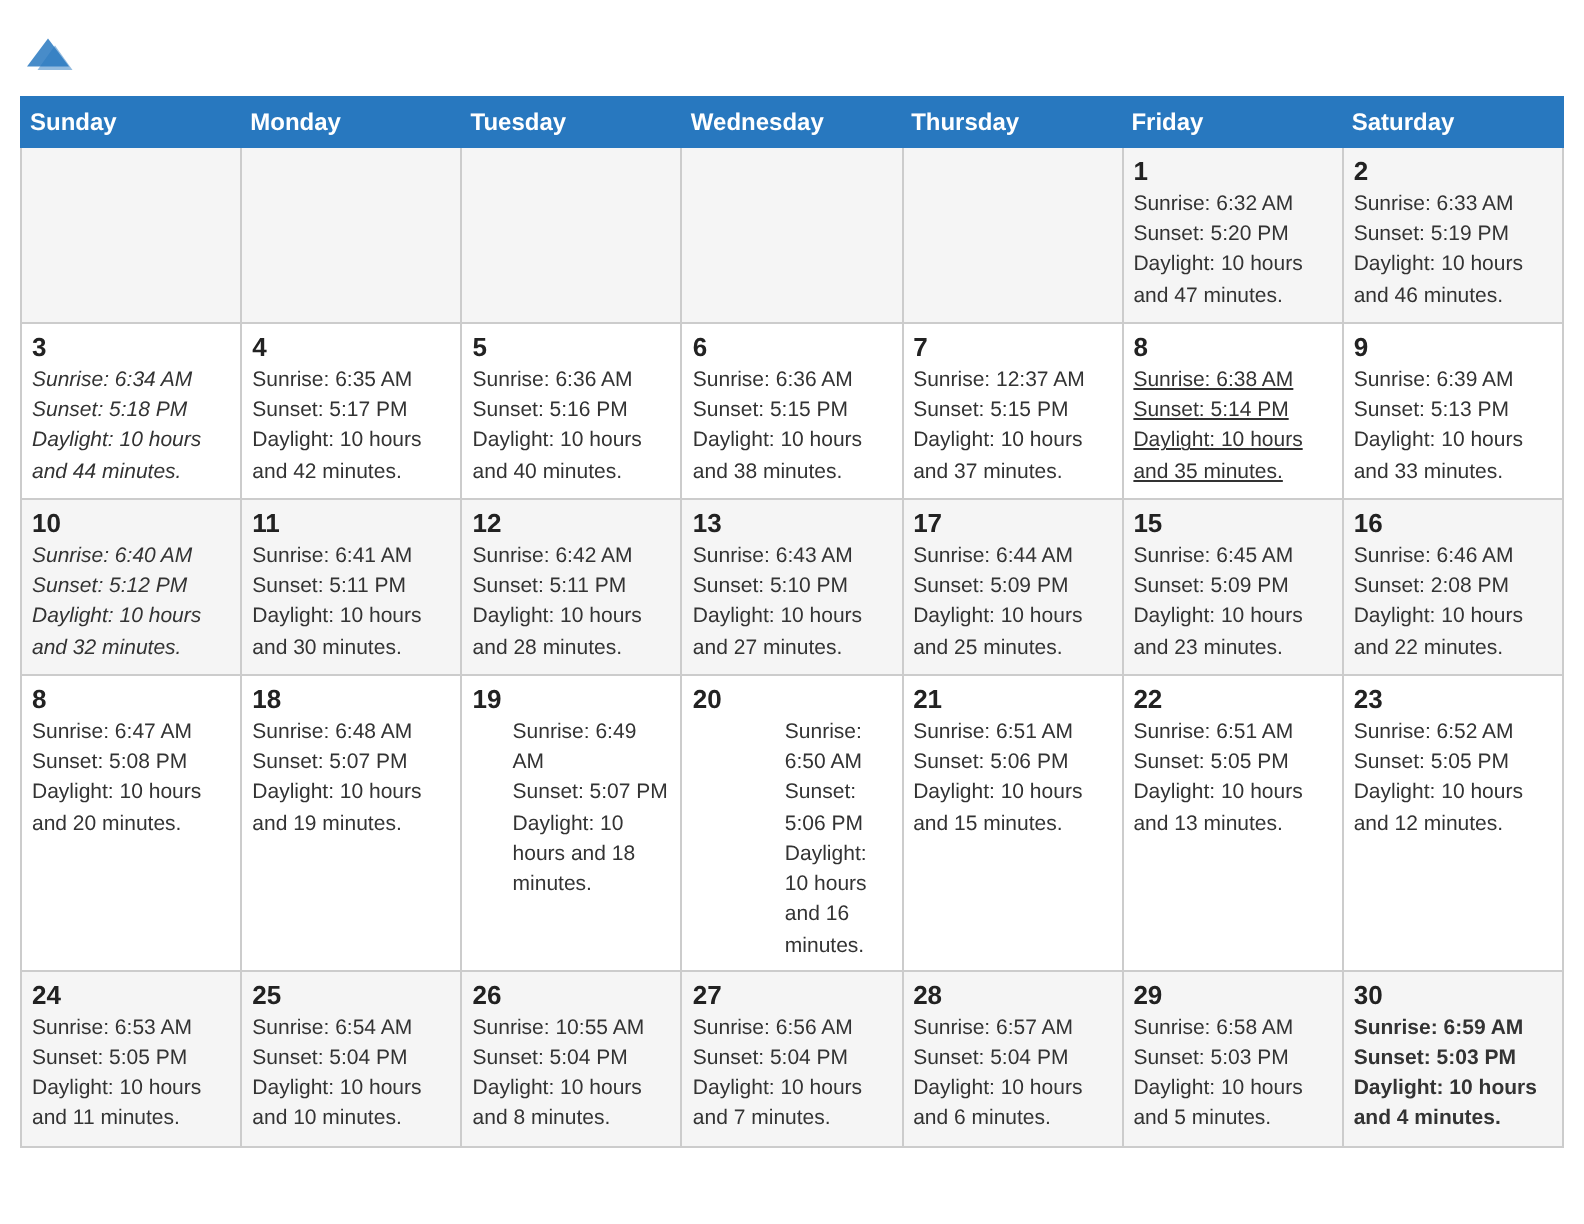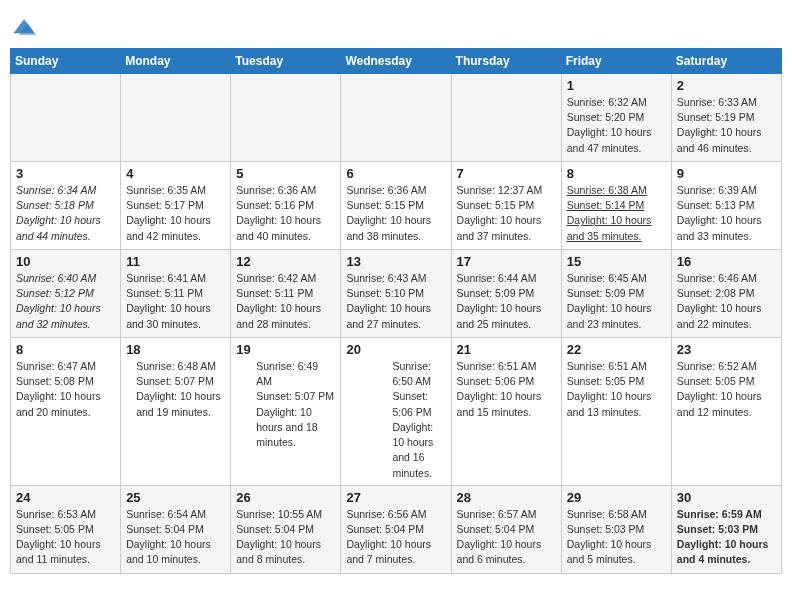--- a/index.html
+++ b/index.html
@@ -230,21 +230,21 @@
       </tr>
       <tr>
         <td>
           <div class="day-num">8</div>
           <div class="day-info" style="white-space: pre-line;">Sunrise: 6:47 AM
 Sunset: 5:08 PM
 Daylight: 10 hours and 20 minutes.</div>
         </td>
         <td>
           <div class="day-num">18</div>
-          <div class="day-info" style="white-space: pre-line; margin-left: 10px;">Sunrise: 6:48 AM
+          <div class="day-info" style="white-space: pre-line;">Sunrise: 6:48 AM
 Sunset: 5:07 PM
 Daylight: 10 hours and 19 minutes.</div>
         </td>
         <td>
           <div class="day-num">19</div>
           <div class="day-info" style="white-space: pre-line; margin-left: 20px;">Sunrise: 6:49 AM
 Sunset: 5:07 PM
 Daylight: 10 hours and 18 minutes.</div>
         </td>
         <td>

